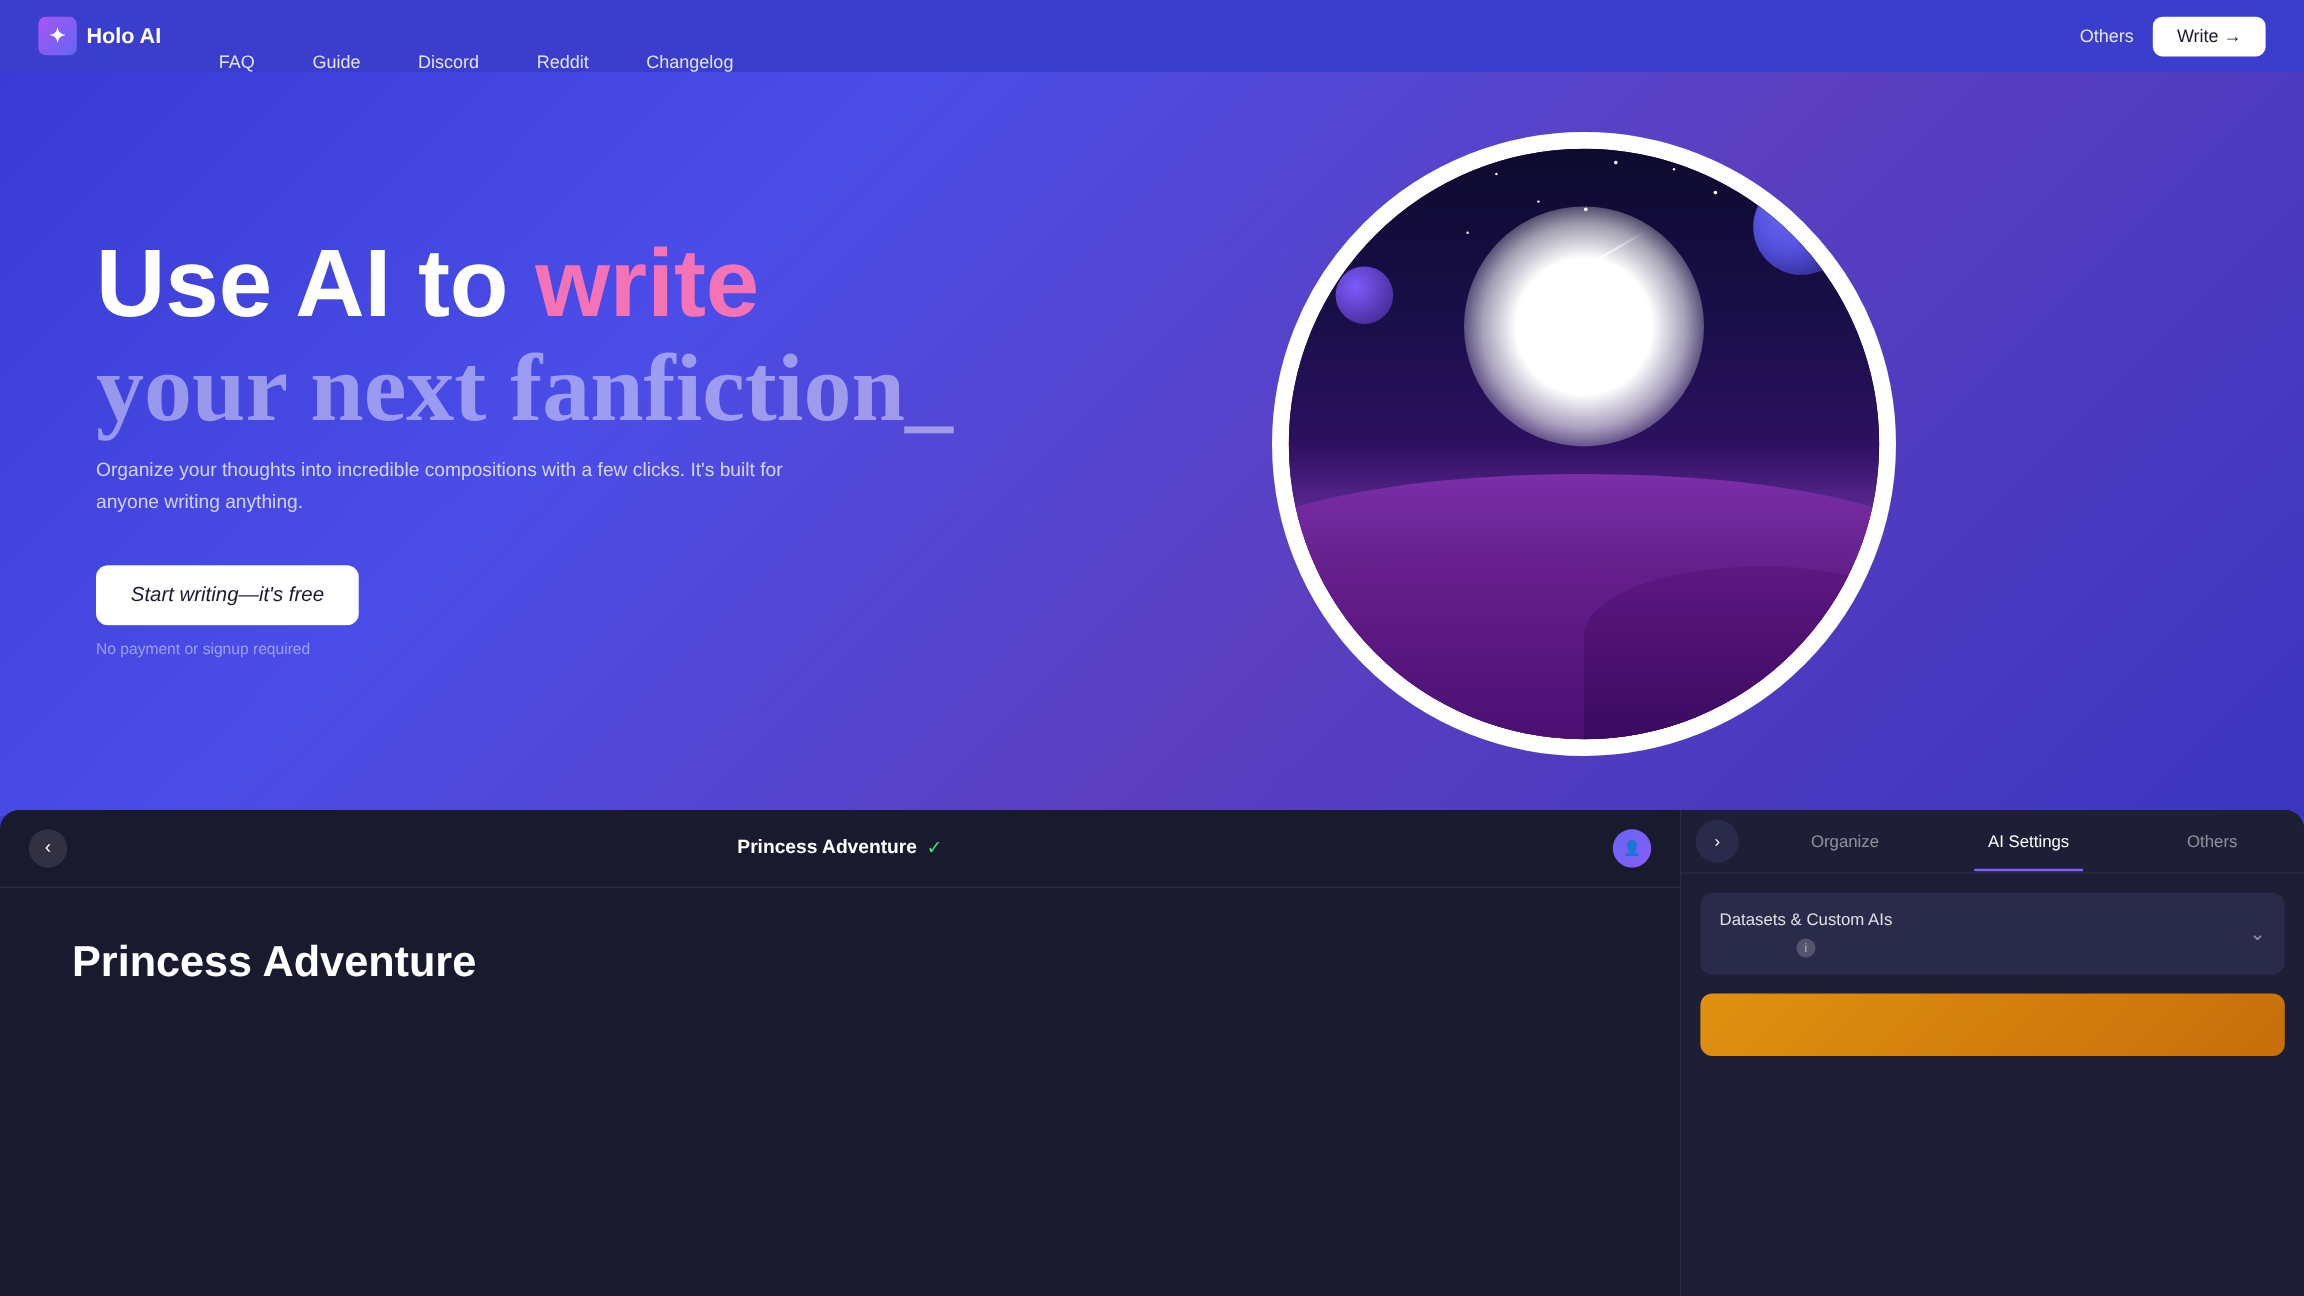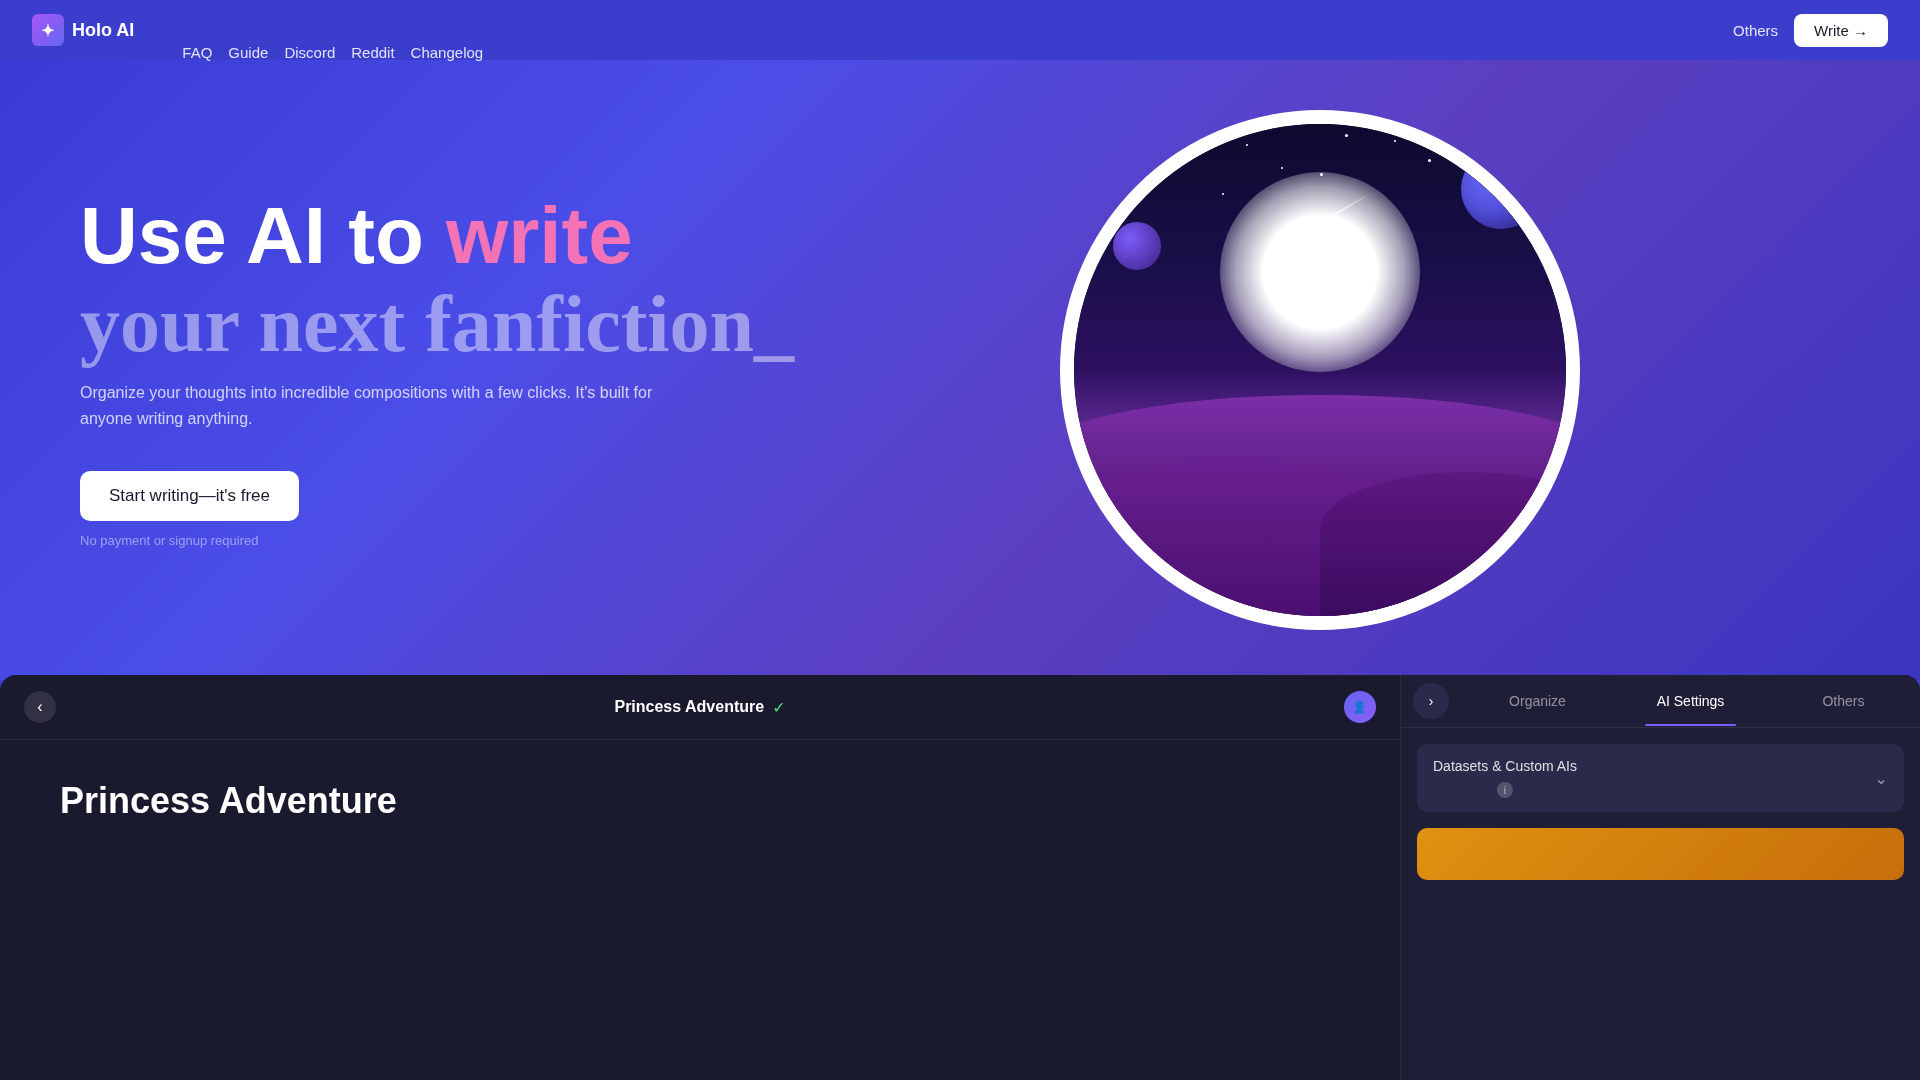--- a/index.html
+++ b/index.html
@@ -14,21 +14,21 @@
       display: flex; align-items: center; gap: 8px; margin-right: 48px;
     }
     .nav-logo-icon {
       width: 32px; height: 32px;
       background: linear-gradient(135deg, #a855f7, #6366f1);
       border-radius: 6px;
       display: flex; align-items: center; justify-content: center;
       color: white; font-size: 16px; font-weight: bold;
     }
     .nav-logo-text { color: white; font-size: 18px; font-weight: 600; }
-    .nav-links { display: flex; gap: 16px; margin-top: 44px; }
+    .nav-links { display: flex; gap: 48px; margin-top: 44px; }
     .nav-link { color: rgba(255,255,255,0.85); font-size: 15px; cursor: pointer; text-decoration: none; }
     .nav-right { margin-left: auto; display: flex; align-items: center; gap: 16px; }
     .nav-login { color: rgba(255,255,255,0.85); font-size: 15px; cursor: pointer; }
     .nav-write-btn {
       background: white; color: #1a1a2e; border: none; border-radius: 8px;
       padding: 8px 20px; font-size: 15px; font-weight: 500; cursor: pointer;
       display: flex; align-items: center; gap: 6px;
     }
 
     
@@ -45,21 +45,21 @@
     .hero-write { color: #f472b6; }
     .hero-title-line2 { color: rgba(255,255,255,0.45); display: block; font-family: Liberation Serif, serif; }
     .hero-desc {
       color: rgba(255,255,255,0.75); font-size: 16px; line-height: 1.6;
       max-width: 600px; margin-bottom: 40px;
     }
     .hero-cta-btn {
       background: white; color: #1a1a2e; border: 1.5px solid rgba(255,255,255,0.6);
       border-radius: 10px; padding: 14px 28px;
       font-size: 17px; font-weight: 500; cursor: pointer;
-      display: inline-block; margin-bottom: 12px;
+      display: inline-block; margin-bottom: 12px; font-style: italic;
     }
     .hero-note { color: rgba(255,255,255,0.45); font-size: 13px; }
 
     
     .hero-right {
       flex: 1; display: flex; justify-content: center; align-items: center;
       position: relative;
     }
     .illustration-circle {
       width: 520px; height: 520px; border-radius: 50%;

